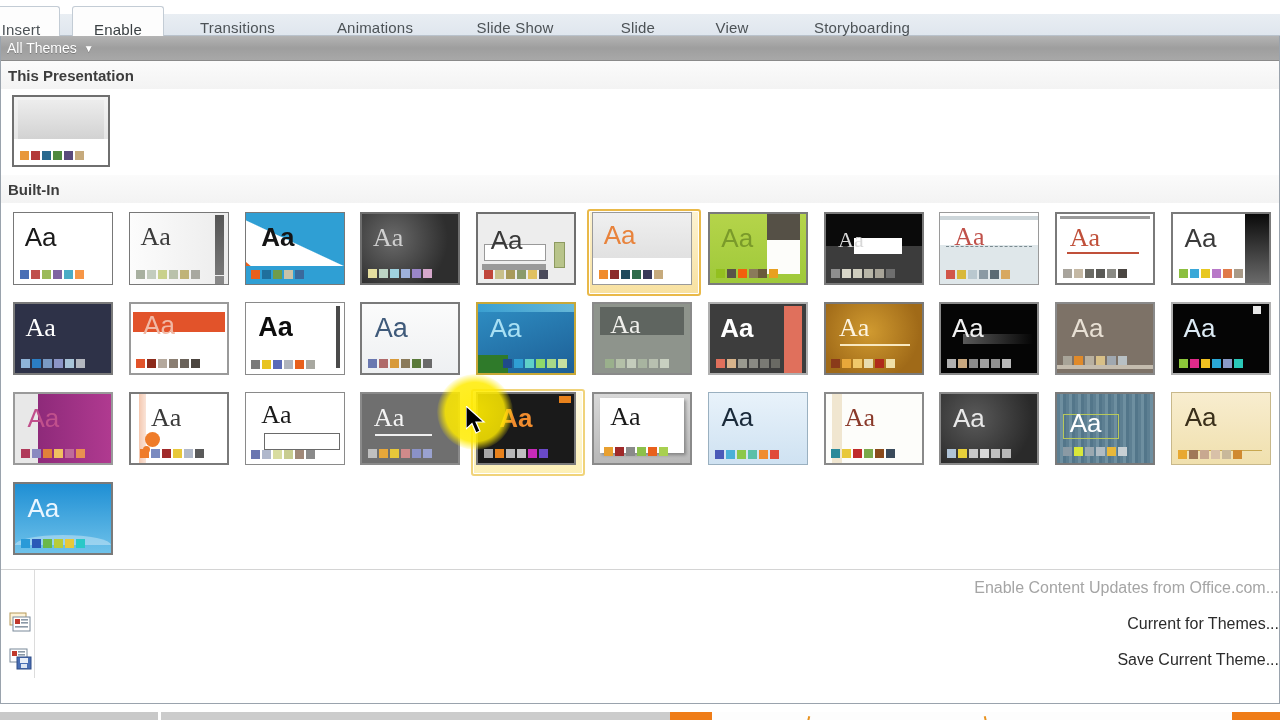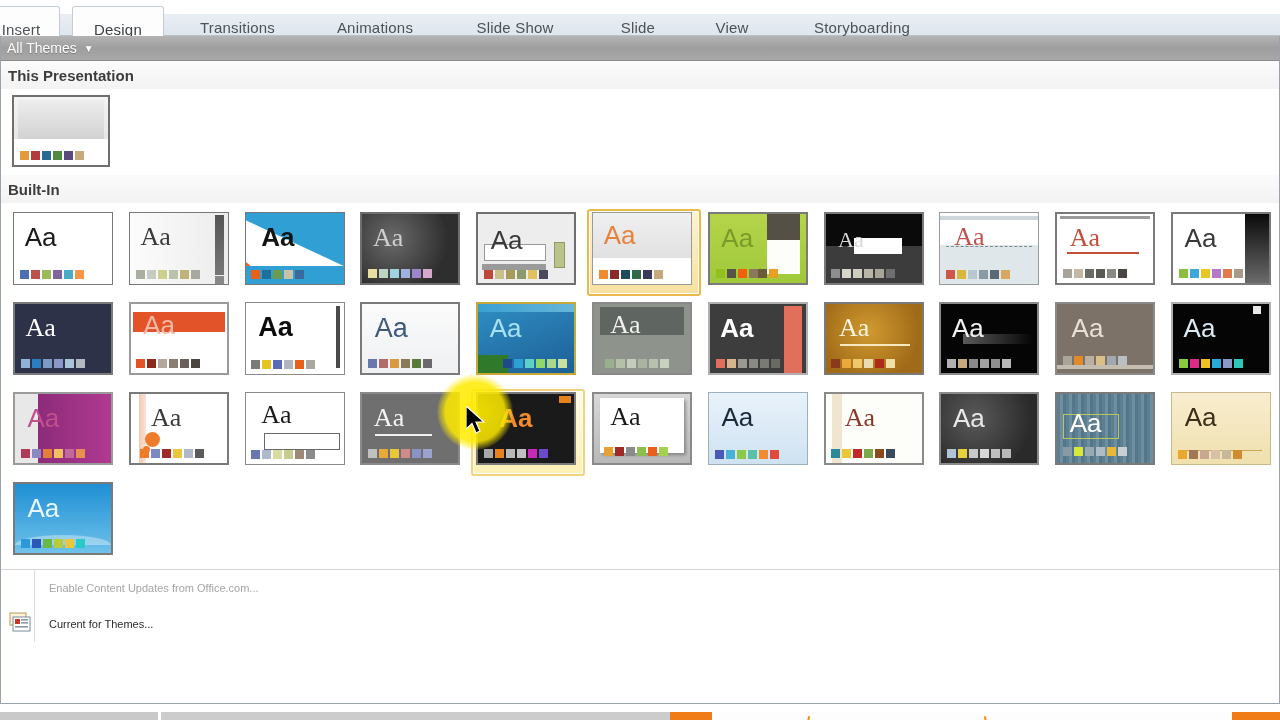--- a/index.html
+++ b/index.html
@@ -108,21 +108,21 @@
   .menu-sep {
     border-top: 1px solid #d4d4d4; margin-top: 6px;
   }
   .menu-area { position: relative; padding-left: 0; }
   .menu-gutter {
     position: absolute; left: 33px; top: 0; bottom: 0;
     width: 1px; background: #dcdcdc;
   }
   .menu-item {
     display: flex; align-items: center; height: 36px;
-    padding-left: 8px; font-size: 11px; color: #2b2b2b;
+    padding-left: 8px; font-size: 16px; color: #2b2b2b; justify-content: space-between;
   }
   .menu-item .mi-icon {
     width: 26px; height: 24px; margin-right: 14px;
     flex: 0 0 26px; position: relative;
   }
   .menu-item.disabled { color: #a5a5a5; }
   .menu-item .mi-label { white-space: nowrap; }
 
   
   .bottom-strip {
@@ -150,21 +150,21 @@
 </head>
 <body>
 
 <div id="app">
 
   <div class="ribbon-tabs">
     <div class="tab prev" style="left:-18px;width:78px;">
       <span>Insert</span>
     </div>
     <div class="tab active" style="left:72px;width:92px;">
-      <span>Design</span>
+      <span>Enable</span>
     </div>
     <div class="tab" style="left:175px;width:125px;">
       <span>Transitions</span>
     </div>
     <div class="tab" style="left:315px;width:120px;">
       <span>Animations</span>
     </div>
     <div class="tab" style="left:455px;width:120px;">
       <span>Slide Show</span>
     </div>
@@ -753,20 +753,34 @@
             <rect x="4" y="5" width="17" height="14" fill="#ffffff" stroke="#7a8a9a"></rect>
             <rect x="6" y="7" width="5" height="5" fill="#c0392b"></rect>
             <rect x="12" y="7" width="7" height="1.6" fill="#8a98a6"></rect>
             <rect x="12" y="10" width="7" height="1.6" fill="#8a98a6"></rect>
             <rect x="6" y="14" width="13" height="1.6" fill="#8a98a6"></rect>
           </svg>
         </span>
         <span class="mi-label">Current for Themes...</span>
       </div>
 
+      <div class="menu-item">
+        <span class="mi-icon">
+          <svg width="24" height="22" viewBox="0 0 24 22">
+            <rect x="1" y="1" width="17" height="13" fill="#ffffff" stroke="#7a8a9a"></rect>
+            <rect x="3" y="3" width="5" height="5" fill="#c0392b"></rect>
+            <rect x="9" y="3" width="7" height="1.6" fill="#8a98a6"></rect>
+            <rect x="9" y="6" width="7" height="1.6" fill="#8a98a6"></rect>
+            <rect x="8" y="9" width="14" height="12" fill="#4a6fb5" stroke="#2f4d85"></rect>
+            <rect x="11" y="10" width="8" height="5" fill="#e8eef8"></rect>
+            <rect x="12" y="16" width="6" height="4" fill="#dde6f4"></rect>
+          </svg>
+        </span>
+        <span class="mi-label">Save Current Theme...</span>
+      </div>
     </div>
   </div>
 
   <div class="bottom-strip">
     <div class="bs-left"></div>
     <div class="bs-mid"></div>
     <div class="bs-orange1"></div>
     <div class="bs-white"></div>
     <div class="bs-curveL"></div>
     <div class="bs-aa">∧∧</div>

